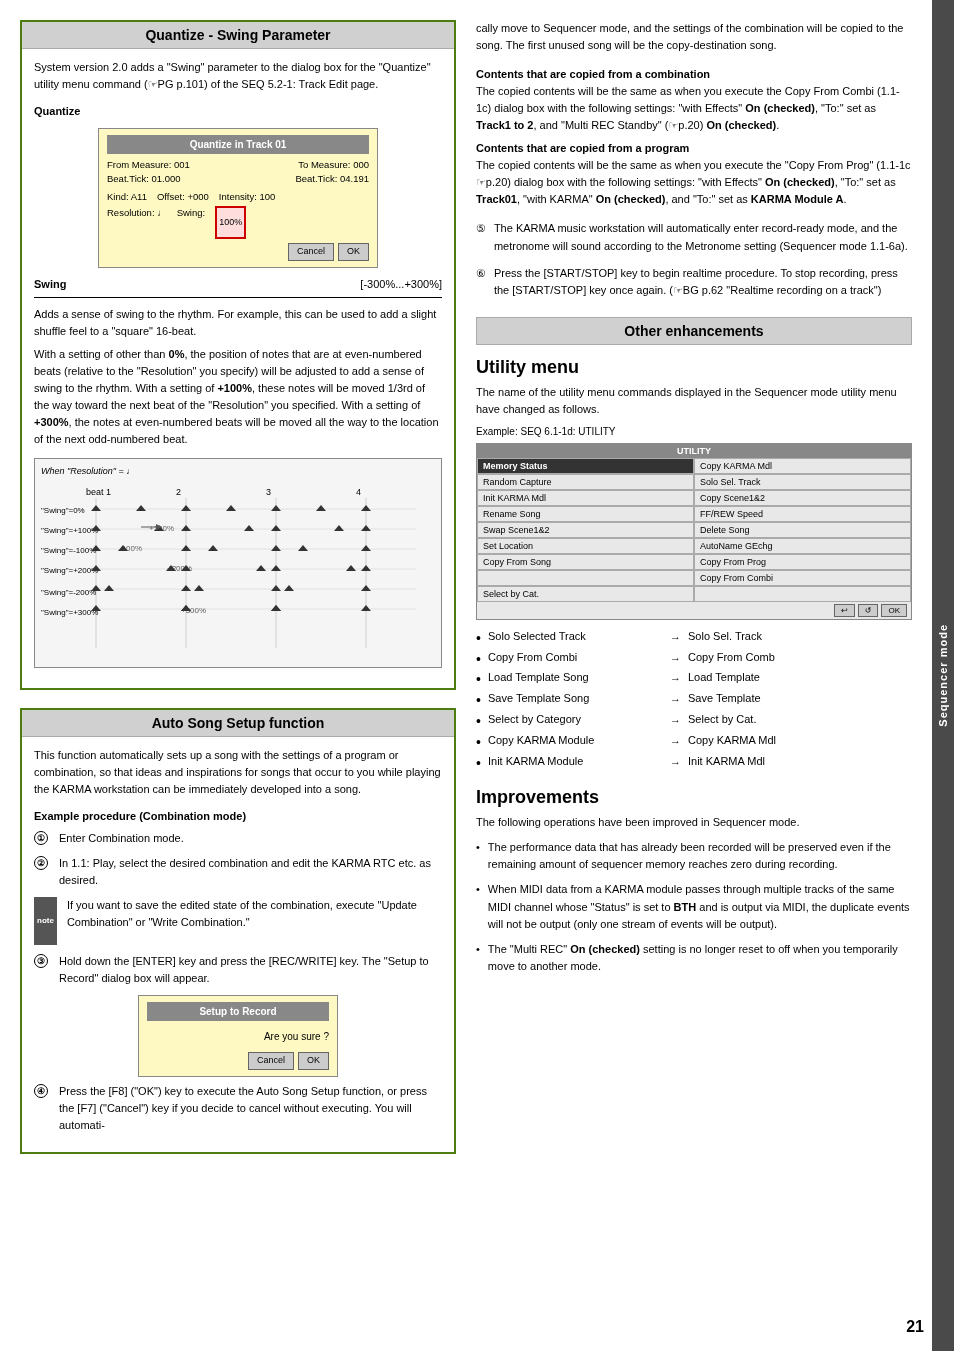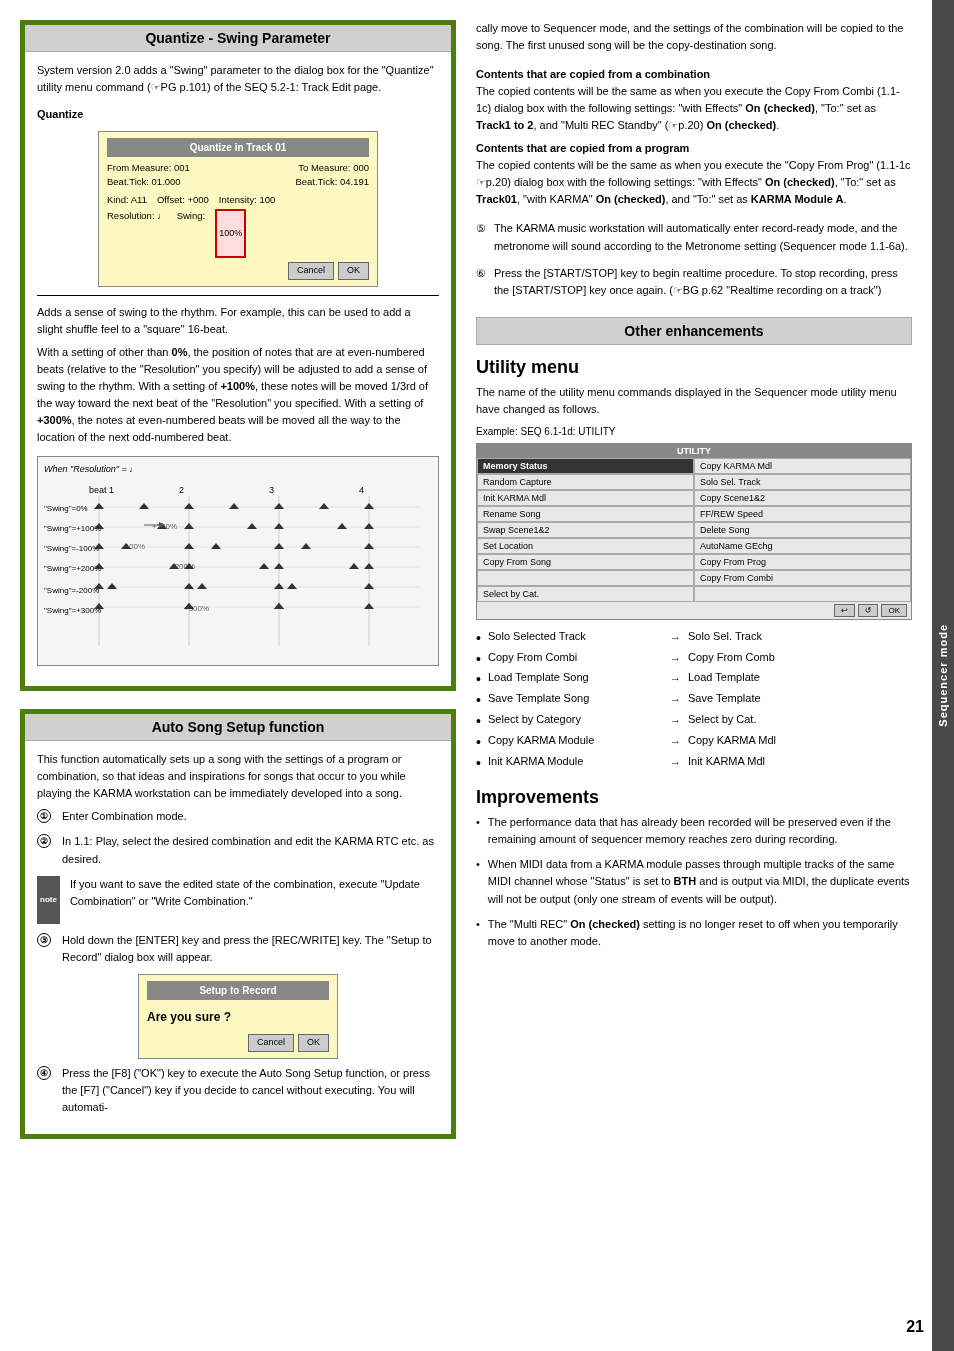--- a/index.html
+++ b/index.html
@@ -59,21 +59,21 @@
     }
 
     
     .right-column {
       flex: 1;
       max-width: 440px;
     }
 
     
     .section-box {
-      border: 5px solid #4d7c0f;
+      border: 2px solid #4d7c0f;
       margin-bottom: 18px;
     }
 
     .section-box-header {
       background: #d0d0d0;
       text-align: center;
       font-size: 14px;
       font-weight: bold;
       padding: 5px 10px;
       border-bottom: 1px solid #aaa;
@@ -137,21 +137,21 @@
       border: 1px solid #666;
       background: #ccc;
       padding: 1px 8px;
       font-size: 9px;
       cursor: pointer;
     }
 
     .highlight-box {
       border: 2px solid #c00;
       display: inline-block;
-      padding: 16px 2px;
+      padding: 8px 2px;
       background: #fdd;
       font-size: 9px;
     }
 
     
     .swing-chart {
       border: 1px solid #888;
       background: #f5f5f5;
       margin: 10px 0;
       padding: 6px;
@@ -393,20 +393,24 @@
               <span>Resolution: ♩</span>
               <span>Swing: </span>
               <span class="highlight-box">100%</span>
             </div>
             <div class="dialog-buttons">
               <span class="dialog-btn">Cancel</span>
               <span class="dialog-btn">OK</span>
             </div>
           </div>
 
+          <div class="swing-label-row">
+            <span class="swing-label">Swing</span>
+            <span class="swing-range">[-300%...+300%]</span>
+          </div>
           <hr class="section-divider">
 
           <p>Adds a sense of swing to the rhythm. For example, this can be used to add a slight shuffle feel to a "square" 16-beat.</p>
           <p>With a setting of other than <strong>0%</strong>, the position of notes that are at even-numbered beats (relative to the "Resolution" you specify) will be adjusted to add a sense of swing to the rhythm. With a setting of <strong>+100%</strong>, these notes will be moved 1/3rd of the way toward the next beat of the "Resolution" you specified. With a setting of <strong>+300%</strong>, the notes at even-numbered beats will be moved all the way to the location of the next odd-numbered beat.</p>
 
           <div class="swing-chart">
             <div class="chart-title">When "Resolution" = ♩</div>
             
             <svg width="380" height="175">
 
@@ -494,20 +498,21 @@
             </svg>
           </div>
         </div>
       </div>
 
       <div class="section-box">
         <div class="section-box-header">Auto Song Setup function</div>
         <div class="section-box-content">
           <p>This function automatically sets up a song with the settings of a program or combination, so that ideas and inspirations for songs that occur to you while playing the KARMA workstation can be immediately developed into a song.</p>
 
+          <div class="subsection-header">Example procedure (Combination mode)</div>
 
           <div class="step-item">
             <span class="circled step-circle">①</span>
             <span>Enter Combination mode.</span>
           </div>
 
           <div class="step-item">
             <span class="circled step-circle">②</span>
             <span>In 1.1: Play, select the desired combination and edit the KARMA RTC etc. as desired.</span>
           </div>
@@ -517,21 +522,21 @@
             <span>If you want to save the edited state of the combination, execute "Update Combination" or "Write Combination."</span>
           </div>
 
           <div class="step-item">
             <span class="circled step-circle">③</span>
             <span>Hold down the [ENTER] key and press the [REC/WRITE] key. The "Setup to Record" dialog box will appear.</span>
           </div>
 
           <div class="dialog-sim" style="max-width:200px; margin: 6px auto;">
             <div class="dialog-title">Setup to Record</div>
-            <div style="text-align:left; font-size:12px; font-weight:bold; padding: 4px 0;">Are you sure ?</div>
+            <div style="text-align:right; font-size:10px; font-weight:normal; padding: 4px 0;">Are you sure ?</div>
             <div class="dialog-buttons">
               <span class="dialog-btn">Cancel</span>
               <span class="dialog-btn">OK</span>
             </div>
           </div>
 
           <div class="step-item">
             <span class="circled step-circle">④</span>
             <span>Press the [F8] ("OK") key to execute the Auto Song Setup function, or press the [F7] ("Cancel") key if you decide to cancel without executing. You will automati-</span>
           </div>
@@ -634,20 +639,21 @@
         </div>
         <div class="bullet-row">
           <span class="bullet-dot" style="flex:0 0 12px;">•</span>
           <span class="bullet-left">Init KARMA Module</span>
           <span class="bullet-arrow">→</span>
           <span class="bullet-right">Init KARMA Mdl</span>
         </div>
       </div>
 
       <div class="improvements-title">Improvements</div>
+      <p style="font-size:11px; line-height:1.55; margin-bottom:8px;">The following operations have been improved in Sequencer mode.</p>
 
       <div>
         <div style="display:flex; gap:8px; margin-bottom:8px; font-size:11px; line-height:1.55;">
           <span style="flex-shrink:0;">•</span>
           <span>The performance data that has already been recorded will be preserved even if the remaining amount of sequencer memory reaches zero during recording.</span>
         </div>
         <div style="display:flex; gap:8px; margin-bottom:8px; font-size:11px; line-height:1.55;">
           <span style="flex-shrink:0;">•</span>
           <span>When MIDI data from a KARMA module passes through multiple tracks of the same MIDI channel whose "Status" is set to <strong>BTH</strong> and is output via MIDI, the duplicate events will not be output (only one stream of events will be output).</span>
         </div>

